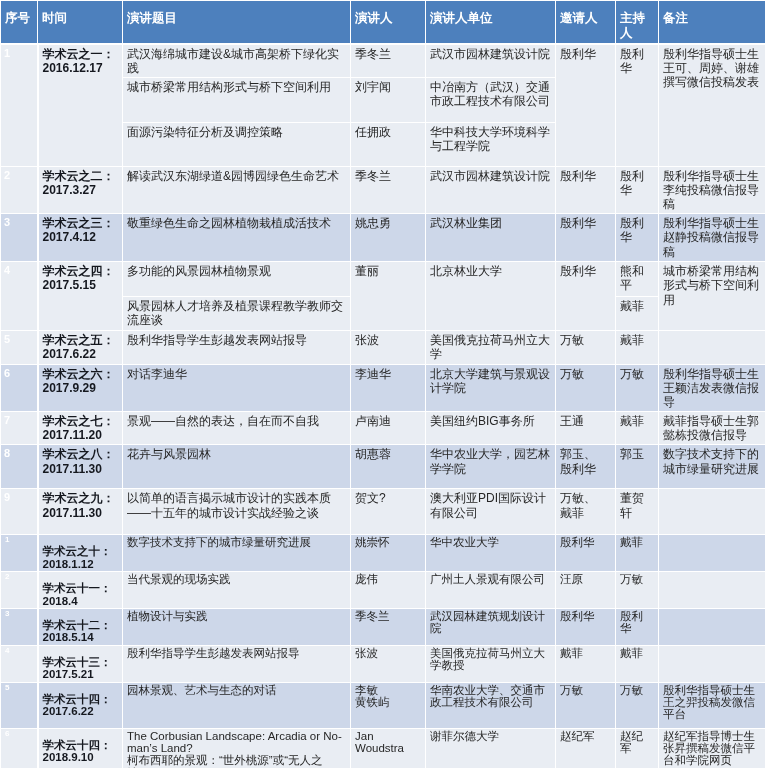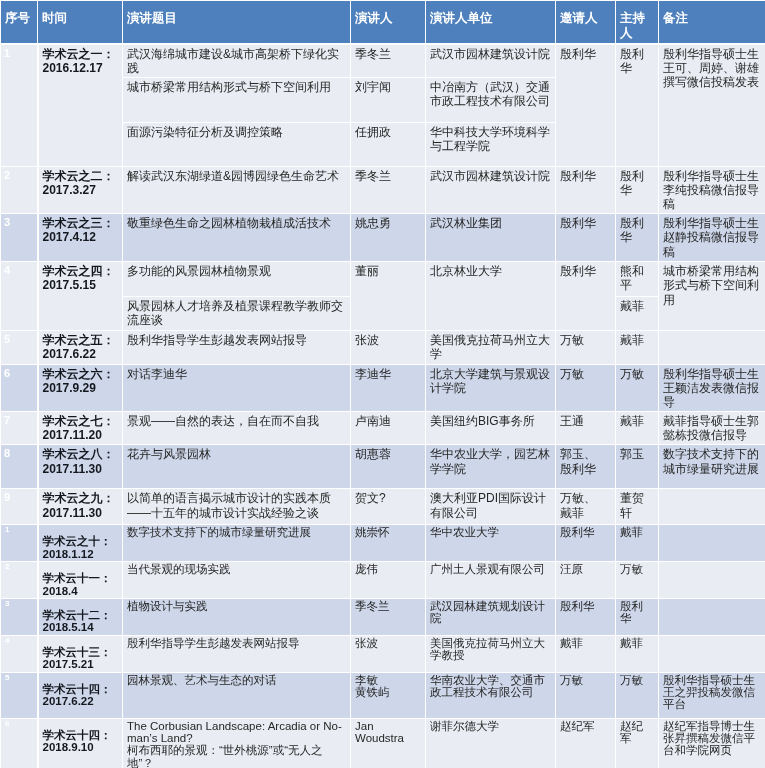--- a/index.html
+++ b/index.html
@@ -164,21 +164,21 @@
 2017.11.30</td>
       <td>花卉与风景园林</td>
       <td>胡惠蓉</td>
       <td>华中农业大学，园艺林学学院</td>
       <td>郭玉、
 殷利华</td>
       <td>郭玉</td>
       <td>数字技术支持下的城市绿量研究进展</td>
     </tr>
 
-    <tr class="bl" style="height:36px">
+    <tr class="bl" style="height:46px">
       <td class="idx">9</td>
       <td class="time">学术云之九：
 2017.11.30</td>
       <td>以简单的语言揭示城市设计的实践本质——十五年的城市设计实战经验之谈</td>
       <td>贺文?</td>
       <td>澳大利亚PDI国际设计有限公司</td>
       <td>万敏、
 戴菲</td>
       <td>董贺轩</td>
       <td></td>

